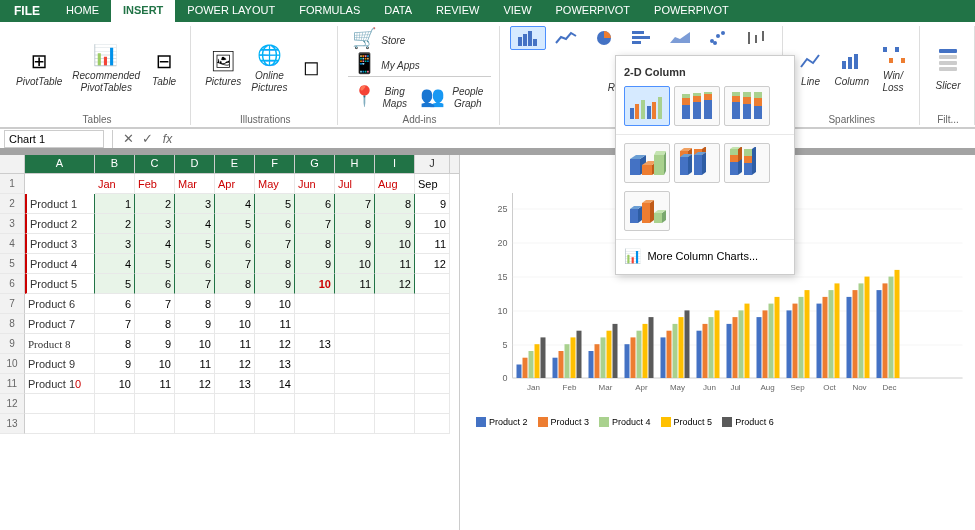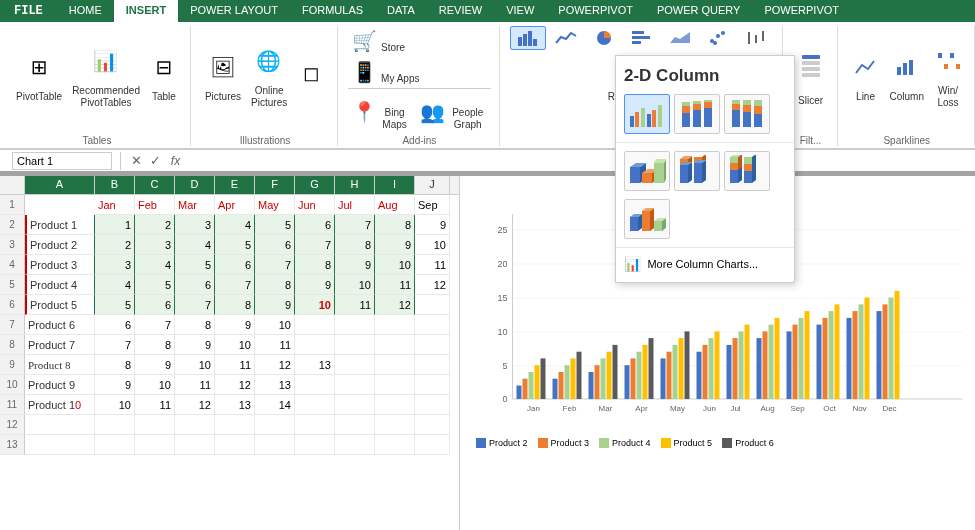--- a/index.html
+++ b/index.html
@@ -9,27 +9,27 @@
     .ribbon { background: #fff; border-bottom: 1px solid #ccc; user-select: none; }
     .ribbon-tabs { display: flex; background: #217346; }
     .ribbon-tab { padding: 4px 12px; color: #fff; font-size: 11px; cursor: pointer; }
     .ribbon-tab.active { background: #fff; color: #217346; font-weight: bold; }
     .ribbon-content { display: flex; align-items: stretch; padding: 4px 0 2px 4px; gap: 2px; border-bottom: 1px solid #ccc; }
     .ribbon-group { display: flex; flex-direction: column; align-items: center; padding: 0 8px; border-right: 1px solid #ddd; position: relative; }
     .ribbon-group-buttons { display: flex; gap: 2px; flex: 1; align-items: center; }
     .ribbon-group-label { font-size: 10px; color: #666; margin-top: 2px; text-align: center; }
     .ribbon-btn { display: flex; flex-direction: column; align-items: center; cursor: pointer; padding: 2px 4px; border-radius: 2px; min-width: 36px; }
     .ribbon-btn .icon { font-size: 20px; line-height: 1; }
-    .ribbon-btn .label { font-size: 10px; color: #333; text-align: center; line-height: 1.2; margin-top: 14px; }
-
-    
-    .file-tab { background: #217346; color: #fff; padding: 4px 14px; font-weight: bold; font-size: 12px; cursor: pointer; font-family: Liberation Mono, monospace; }
-
-    
-    .formula-bar { display: flex; align-items: center; border-bottom: 5px solid #a3a3a3; padding: 2px 12px; gap: 4px; height: 26px; }
+    .ribbon-btn .label { font-size: 10px; color: #333; text-align: center; line-height: 1.2; margin-top: 5px; font-style: italic; }
+
+    
+    .file-tab { background: #217346; color: #fff; padding: 4px 14px; font-weight: bold; font-size: 12px; cursor: pointer; }
+
+    
+    .formula-bar { display: flex; align-items: center; border-bottom: 7px solid #a3a3a3; padding: 2px 4px; gap: 4px; height: 26px; }
     .name-box { width: 100px; border: 1px solid #ccc; padding: 2px 4px; font-size: 11px; }
     .formula-divider { width: 1px; height: 18px; background: #ccc; margin: 0 4px; }
     .formula-icons { display: flex; gap: 4px; color: #666; font-size: 13px; }
     .formula-icon { cursor: pointer; padding: 0 2px; }
     .fx-label { font-style: italic; color: #666; font-size: 12px; margin: 0 4px; }
     .formula-input { flex: 1; border: none; outline: none; font-size: 11px; }
 
     
     .grid-container { display: flex; height: calc(530px - 100px); }
     .spreadsheet { flex: 0 0 460px; overflow: hidden; border-right: 1px solid #ccc; }
@@ -48,21 +48,21 @@
     .cell.product-cell { color: #333; background: #fff; }
     .cell.empty { background: #fff; }
 
     
     .chart-area { flex: 1; display: flex; flex-direction: column; padding: 8px; position: relative; background: #fff; }
     .chart-title { text-align: center; font-size: 14px; color: #333; margin-bottom: 4px; font-weight: normal; }
     .chart-wrapper { flex: 1; position: relative; }
 
     
     .chart-dropdown { position: absolute; top: 55px; left: 615px; background: #fff; border: 1px solid #ccc; box-shadow: 2px 2px 8px rgba(0,0,0,0.2); width: 180px; z-index: 100; padding: 6px 0; }
-    .dropdown-section-title { font-size: 17px; font-weight: bold; color: #333; padding: 4px 8px 4px 8px; }
+    .dropdown-section-title { font-size: 11px; font-weight: bold; color: #333; padding: 4px 8px 4px 8px; }
     .dropdown-icons-row { display: flex; gap: 4px; padding: 4px 8px; }
     .dropdown-icon-btn { border: 1px solid #ccc; padding: 3px; cursor: pointer; border-radius: 2px; background: #f9f9f9; }
     .dropdown-icon-btn.active { background: #d6eaff; border-color: #4d90fe; }
     .dropdown-divider { height: 1px; background: #e8e8e8; margin: 4px 0; }
     .dropdown-item { display: flex; align-items: center; gap: 6px; padding: 4px 8px; cursor: pointer; font-size: 11px; }
     .dropdown-item .icon { font-size: 14px; }
     .chart-legend { display: flex; flex-wrap: wrap; gap: 4px 10px; padding: 4px 8px; font-size: 9px; }
     .legend-item { display: flex; align-items: center; gap: 3px; }
     .legend-color { width: 10px; height: 10px; display: inline-block; }
 
@@ -76,21 +76,20 @@
   <div class="ribbon-tabs">
     <div class="file-tab">FILE</div>
     <div class="ribbon-tab">HOME</div>
     <div class="ribbon-tab active">INSERT</div>
     <div class="ribbon-tab">POWER LAYOUT</div>
     <div class="ribbon-tab">FORMULAS</div>
     <div class="ribbon-tab">DATA</div>
     <div class="ribbon-tab">REVIEW</div>
     <div class="ribbon-tab">VIEW</div>
     <div class="ribbon-tab">POWERPIVOT</div>
-    <div class="ribbon-tab">POWER QUERY</div>
     <div class="ribbon-tab">POWERPIVOT</div>
   </div>
 
   <div class="ribbon-content">
 
     <div class="ribbon-group">
       <div class="ribbon-group-buttons">
         <div class="ribbon-btn">
           <span class="icon">⊞</span>
           <span class="label">PivotTable</span>
@@ -210,59 +209,59 @@
           </svg>
           <span class="label" style="font-size:10px; color:#333; text-align:center;">Recommended<br>Charts</span>
         </div>
       </div>
       <div class="ribbon-group-label"></div>
     </div>
 
     <div class="ribbon-group">
       <div class="ribbon-group-buttons">
         <div class="ribbon-btn">
+          <svg width="24" height="20" viewBox="0 0 24 20">
+            <polyline points="2,16 8,8 14,12 20,4" fill="none" stroke="#4472C4" stroke-width="2"></polyline>
+          </svg>
+          <span class="label">Line</span>
+        </div>
+        <div class="ribbon-btn">
+          <svg width="24" height="20" viewBox="0 0 24 20">
+            <rect x="2" y="10" width="4" height="8" fill="#4472C4"></rect>
+            <rect x="8" y="6" width="4" height="12" fill="#4472C4"></rect>
+            <rect x="14" y="3" width="4" height="15" fill="#4472C4"></rect>
+          </svg>
+          <span class="label">Column</span>
+        </div>
+        <div class="ribbon-btn">
+          <svg width="24" height="20" viewBox="0 0 24 20">
+            <rect x="2" y="2" width="4" height="5" fill="#4472C4"></rect>
+            <rect x="8" y="13" width="4" height="5" fill="#ED7D31"></rect>
+            <rect x="14" y="2" width="4" height="5" fill="#4472C4"></rect>
+            <rect x="20" y="13" width="4" height="5" fill="#ED7D31"></rect>
+          </svg>
+          <span class="label">Win/<br>Loss</span>
+        </div>
+      </div>
+      <div class="ribbon-group-label">Sparklines</div>
+    </div>
+
+    <div class="ribbon-group">
+      <div class="ribbon-group-buttons">
+        <div class="ribbon-btn">
           <svg width="24" height="28" viewBox="0 0 24 28">
             <rect x="3" y="2" width="18" height="4" rx="1" fill="#4472C4"></rect>
             <rect x="3" y="8" width="18" height="4" rx="1" fill="#ccc"></rect>
             <rect x="3" y="14" width="18" height="4" rx="1" fill="#ccc"></rect>
             <rect x="3" y="20" width="18" height="4" rx="1" fill="#ccc"></rect>
           </svg>
           <span class="label">Slicer</span>
         </div>
       </div>
       <div class="ribbon-group-label">Filt...</div>
-    </div>
-
-    <div class="ribbon-group">
-      <div class="ribbon-group-buttons">
-        <div class="ribbon-btn">
-          <svg width="24" height="20" viewBox="0 0 24 20">
-            <polyline points="2,16 8,8 14,12 20,4" fill="none" stroke="#4472C4" stroke-width="2"></polyline>
-          </svg>
-          <span class="label">Line</span>
-        </div>
-        <div class="ribbon-btn">
-          <svg width="24" height="20" viewBox="0 0 24 20">
-            <rect x="2" y="10" width="4" height="8" fill="#4472C4"></rect>
-            <rect x="8" y="6" width="4" height="12" fill="#4472C4"></rect>
-            <rect x="14" y="3" width="4" height="15" fill="#4472C4"></rect>
-          </svg>
-          <span class="label">Column</span>
-        </div>
-        <div class="ribbon-btn">
-          <svg width="24" height="20" viewBox="0 0 24 20">
-            <rect x="2" y="2" width="4" height="5" fill="#4472C4"></rect>
-            <rect x="8" y="13" width="4" height="5" fill="#ED7D31"></rect>
-            <rect x="14" y="2" width="4" height="5" fill="#4472C4"></rect>
-            <rect x="20" y="13" width="4" height="5" fill="#ED7D31"></rect>
-          </svg>
-          <span class="label">Win/<br>Loss</span>
-        </div>
-      </div>
-      <div class="ribbon-group-label">Sparklines</div>
     </div>
   </div>
 </div>
 
 <div class="formula-bar">
   <input class="name-box" type="text" value="Chart 1" style="">
   <div class="formula-divider"></div>
   <div class="formula-icons">
     <span class="formula-icon">✕</span>
     <span class="formula-icon">✓</span>

